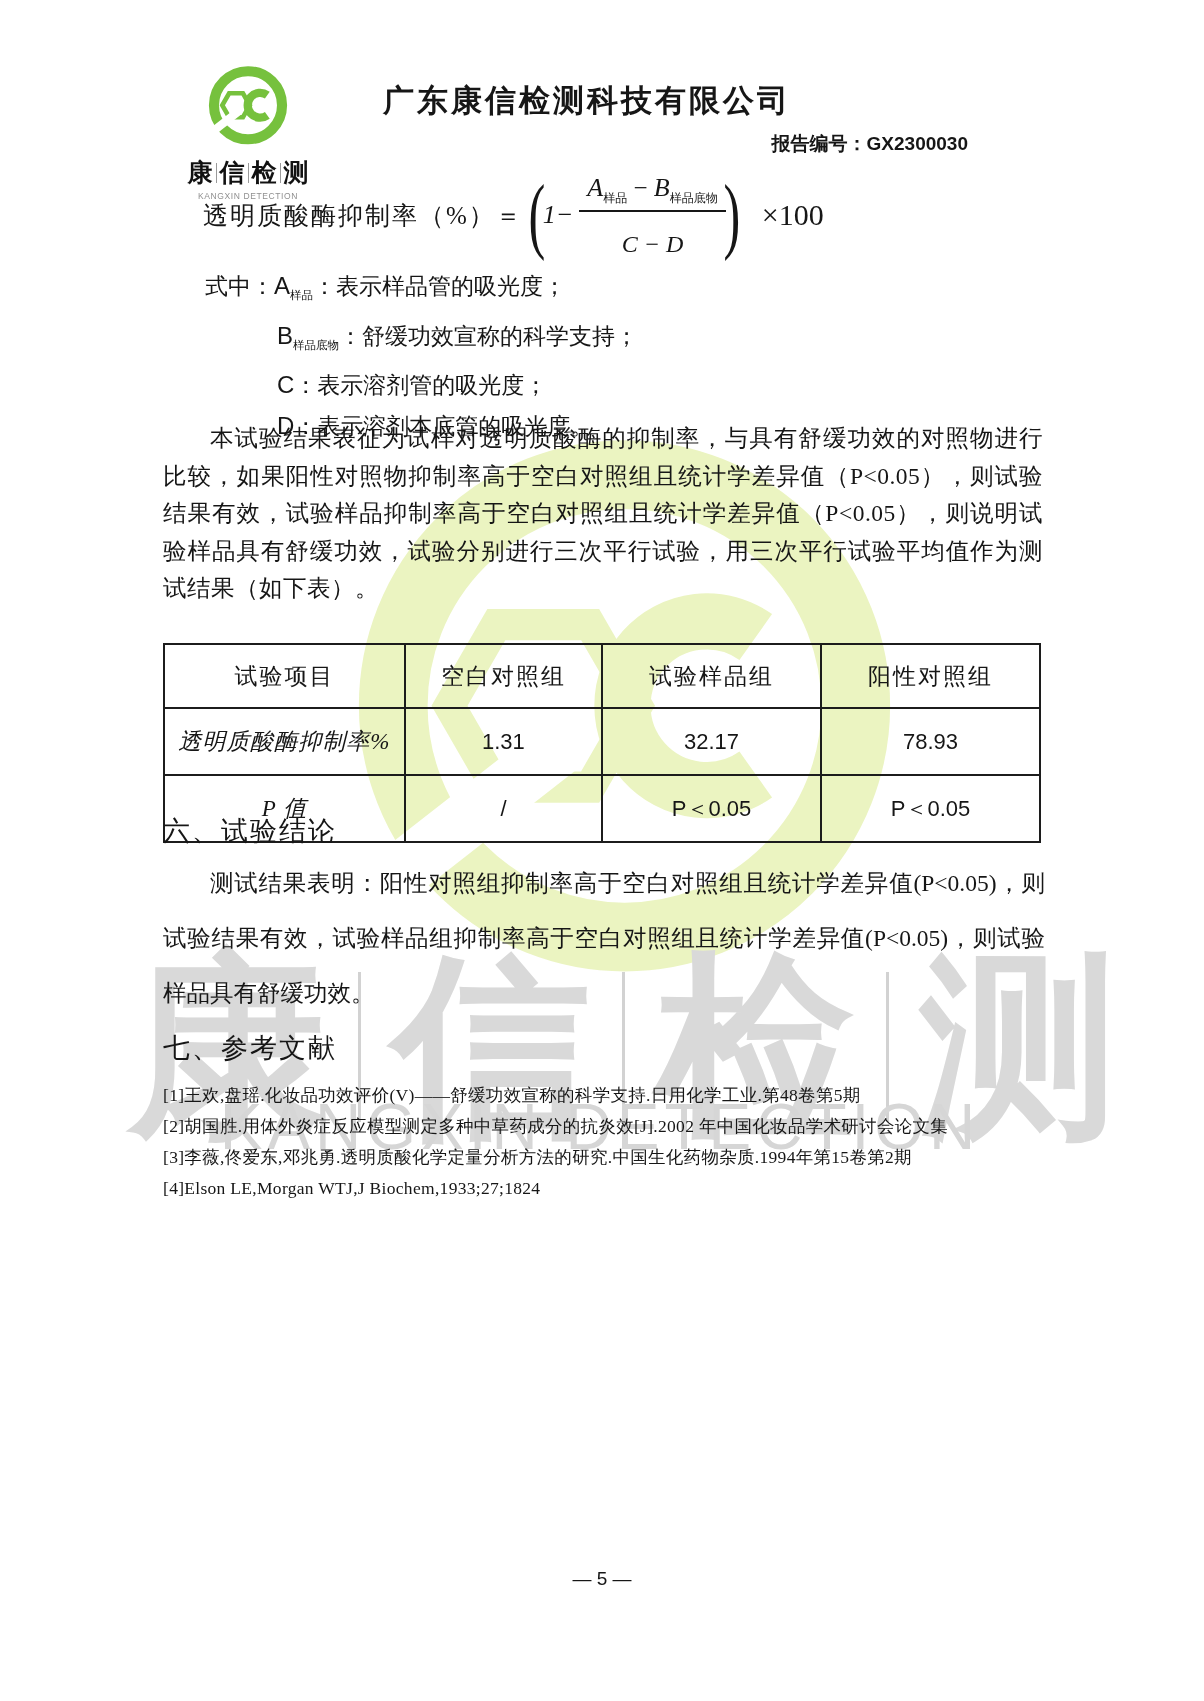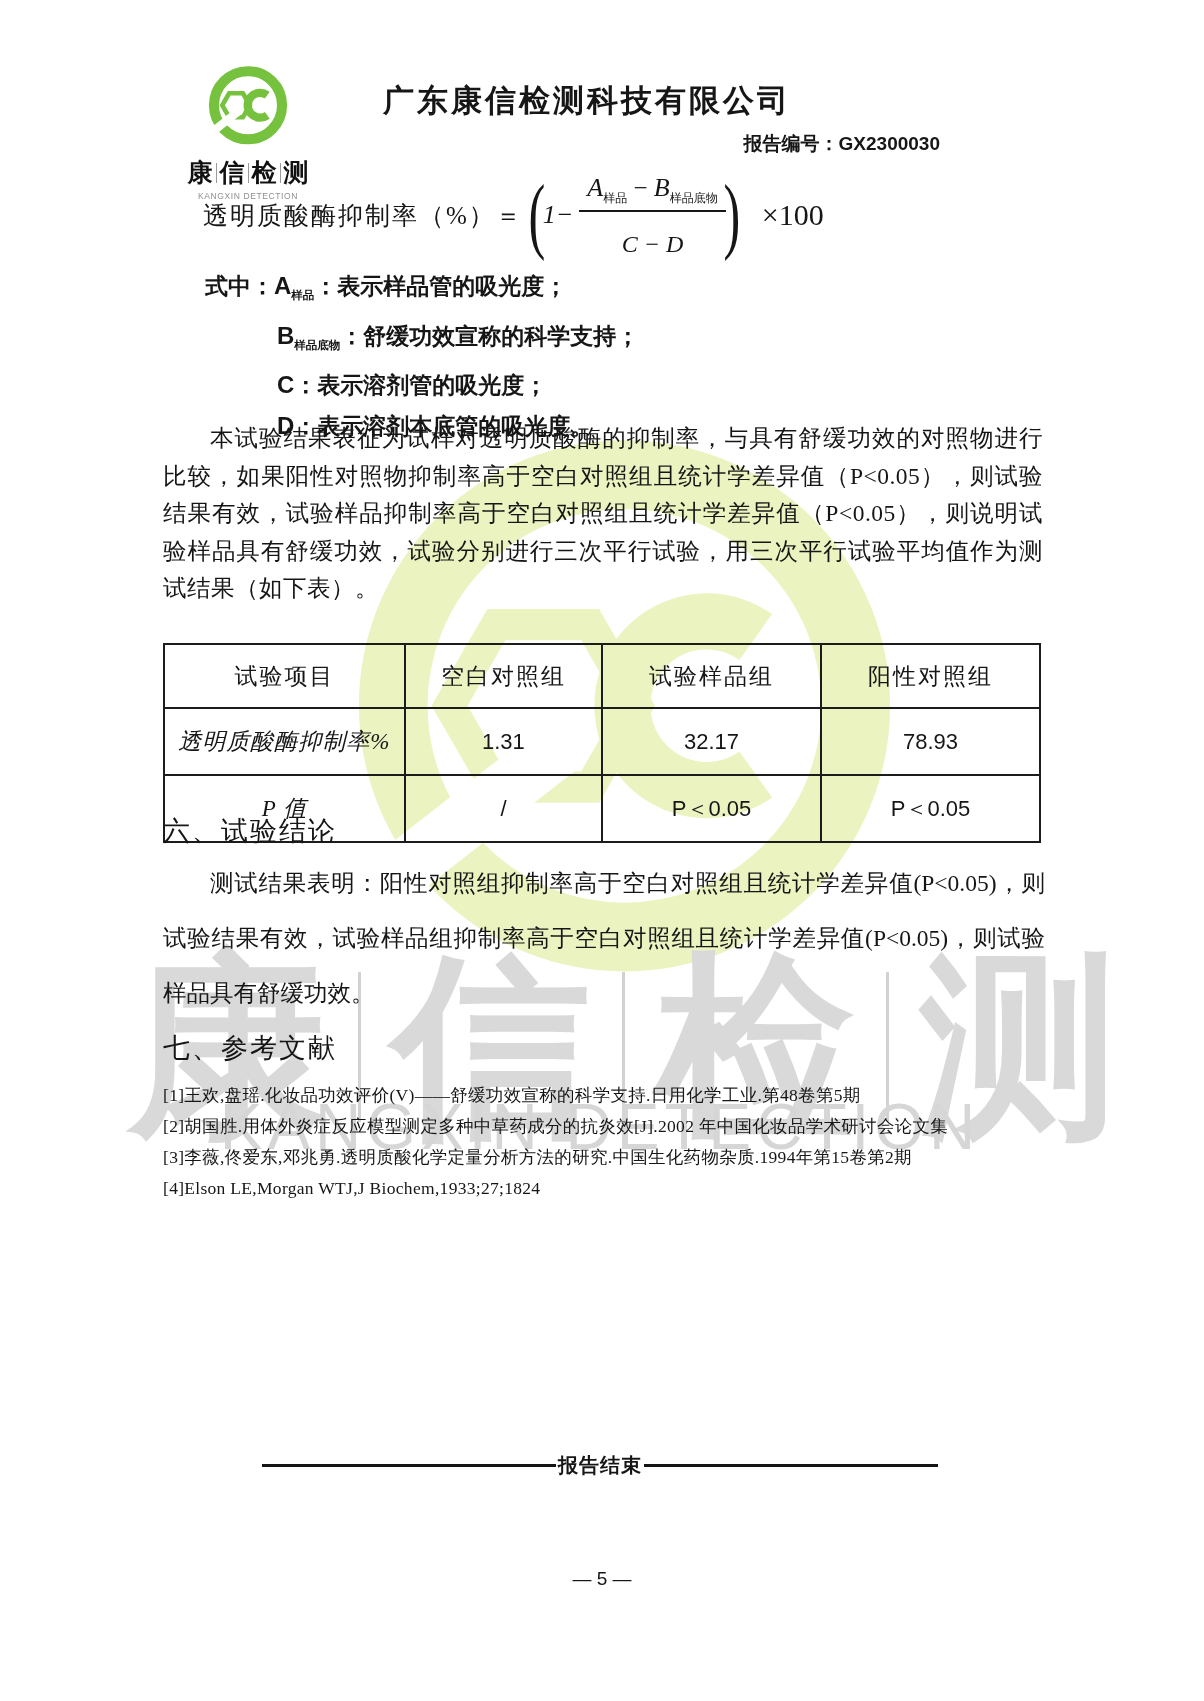--- a/index.html
+++ b/index.html
@@ -31,38 +31,38 @@
   
   .logo{position:absolute; left:183px; top:62px; width:130px; text-align:center;}
   .logo svg{width:92px; height:92px; display:block; margin:0 auto;}
   .logo-cn{display:flex; align-items:center; justify-content:center; margin-top:2px;
     font-family:"Liberation Sans","DejaVu Sans",sans-serif; font-weight:bold; font-size:25px; color:#111;}
   .logo-cn .bar{width:1px; height:20px; background:#9a9a9a; margin:0 3px;}
   .logo-en{margin-top:2px; font-family:"Liberation Sans","DejaVu Sans",sans-serif;
     font-size:8.5px; letter-spacing:.6px; color:#8f8f8f;}
   .company{position:absolute; left:-15px; top:80px; width:1204px; text-align:center;
     font-size:31px; font-weight:bold; letter-spacing:3px;}
-  .report-no{position:absolute; right:264px; top:131px; font-size:19px; font-weight:bold;}
+  .report-no{position:absolute; right:236px; top:131px; font-size:19px; font-weight:bold;}
   .report-no .num{font-family:"Liberation Sans","DejaVu Sans",sans-serif;}
 
   
   .formula{position:absolute; left:203px; top:172px; display:flex; align-items:center; height:86px;}
   .formula .lhs{font-size:25px; letter-spacing:2px; font-weight:500;}
   .bigparen{font-size:84px; line-height:70px; transform:scaleX(.6); font-weight:normal;}
   .frac-group{display:flex; align-items:center; gap:6px; margin:0 -8px;}
   .one-minus{font-size:26px; font-style:italic; font-family:"Liberation Serif",serif;}
   .frac{display:inline-block; text-align:center; vertical-align:middle;}
   .frac .num{display:block; border-bottom:2px solid #161616; padding:0 8px 3px; font-size:25px;}
   .frac .den{display:block; padding-top:19px; font-size:24px; font-style:italic;}
   .sym{font-style:italic; font-size:26px;}
   .sub{font-size:12px; font-style:normal; vertical-align:-6px;}
   .times{font-size:30px; margin-left:16px;}
 
   
-  .defs{position:absolute; left:205px; top:266px; font-size:23px; line-height:39.5px;font-weight:bold;}
+  .defs{position:absolute; left:205px; top:266px; font-size:23px; line-height:39.5px;}
   .defs .row{white-space:nowrap;}
   .defs .row.cont{padding-left:72px;}
   .defs .dsym{font-family:"Liberation Sans","DejaVu Sans",sans-serif; font-size:24px;}
   .defs .dsub{font-size:11.5px; vertical-align:-5px;}
 
   
   .para{position:absolute; left:163px; top:420px; width:880px;
     font-size:23.5px; line-height:37.5px; text-align:justify; text-indent:2em; letter-spacing:.5px;}
   .tbl-title{position:absolute; left:163px; top:610px; width:878px; text-align:center;
     font-size:23px; letter-spacing:2px;}
@@ -218,21 +218,16 @@
     <div class="conclusion">测试结果表明：阳性对照组抑制率高于空白对照组且统计学差异值(P&lt;0.05)，则试验结果有效，试验样品组抑制率高于空白对照组且统计学差异值(P&lt;0.05)，则试验样品具有舒缓功效。</div>
 
     <div class="sec-h h-refs">七、参考文献</div>
     <div class="refs">
       <div>[1]王欢,盘瑶.化妆品功效评价(V)——舒缓功效宣称的科学支持.日用化学工业.第48卷第5期</div>
       <div>[2]胡国胜.用体外炎症反应模型测定多种中草药成分的抗炎效[J].2002 年中国化妆品学术研讨会论文集</div>
       <div>[3]李薇,佟爱东,邓兆勇.透明质酸化学定量分析方法的研究.中国生化药物杂质.1994年第15卷第2期</div>
       <div>[4]Elson LE,Morgan WTJ,J Biochem,1933;27;1824</div>
     </div>
 
-    <div class="endline">
-      <span class="line"></span>
-      <span class="endtext">报告结束</span>
-      <span class="line"></span>
-    </div>
 
     <div class="pageno">— 5 —</div>
   </div>
 </div>
 
 </body></html>

